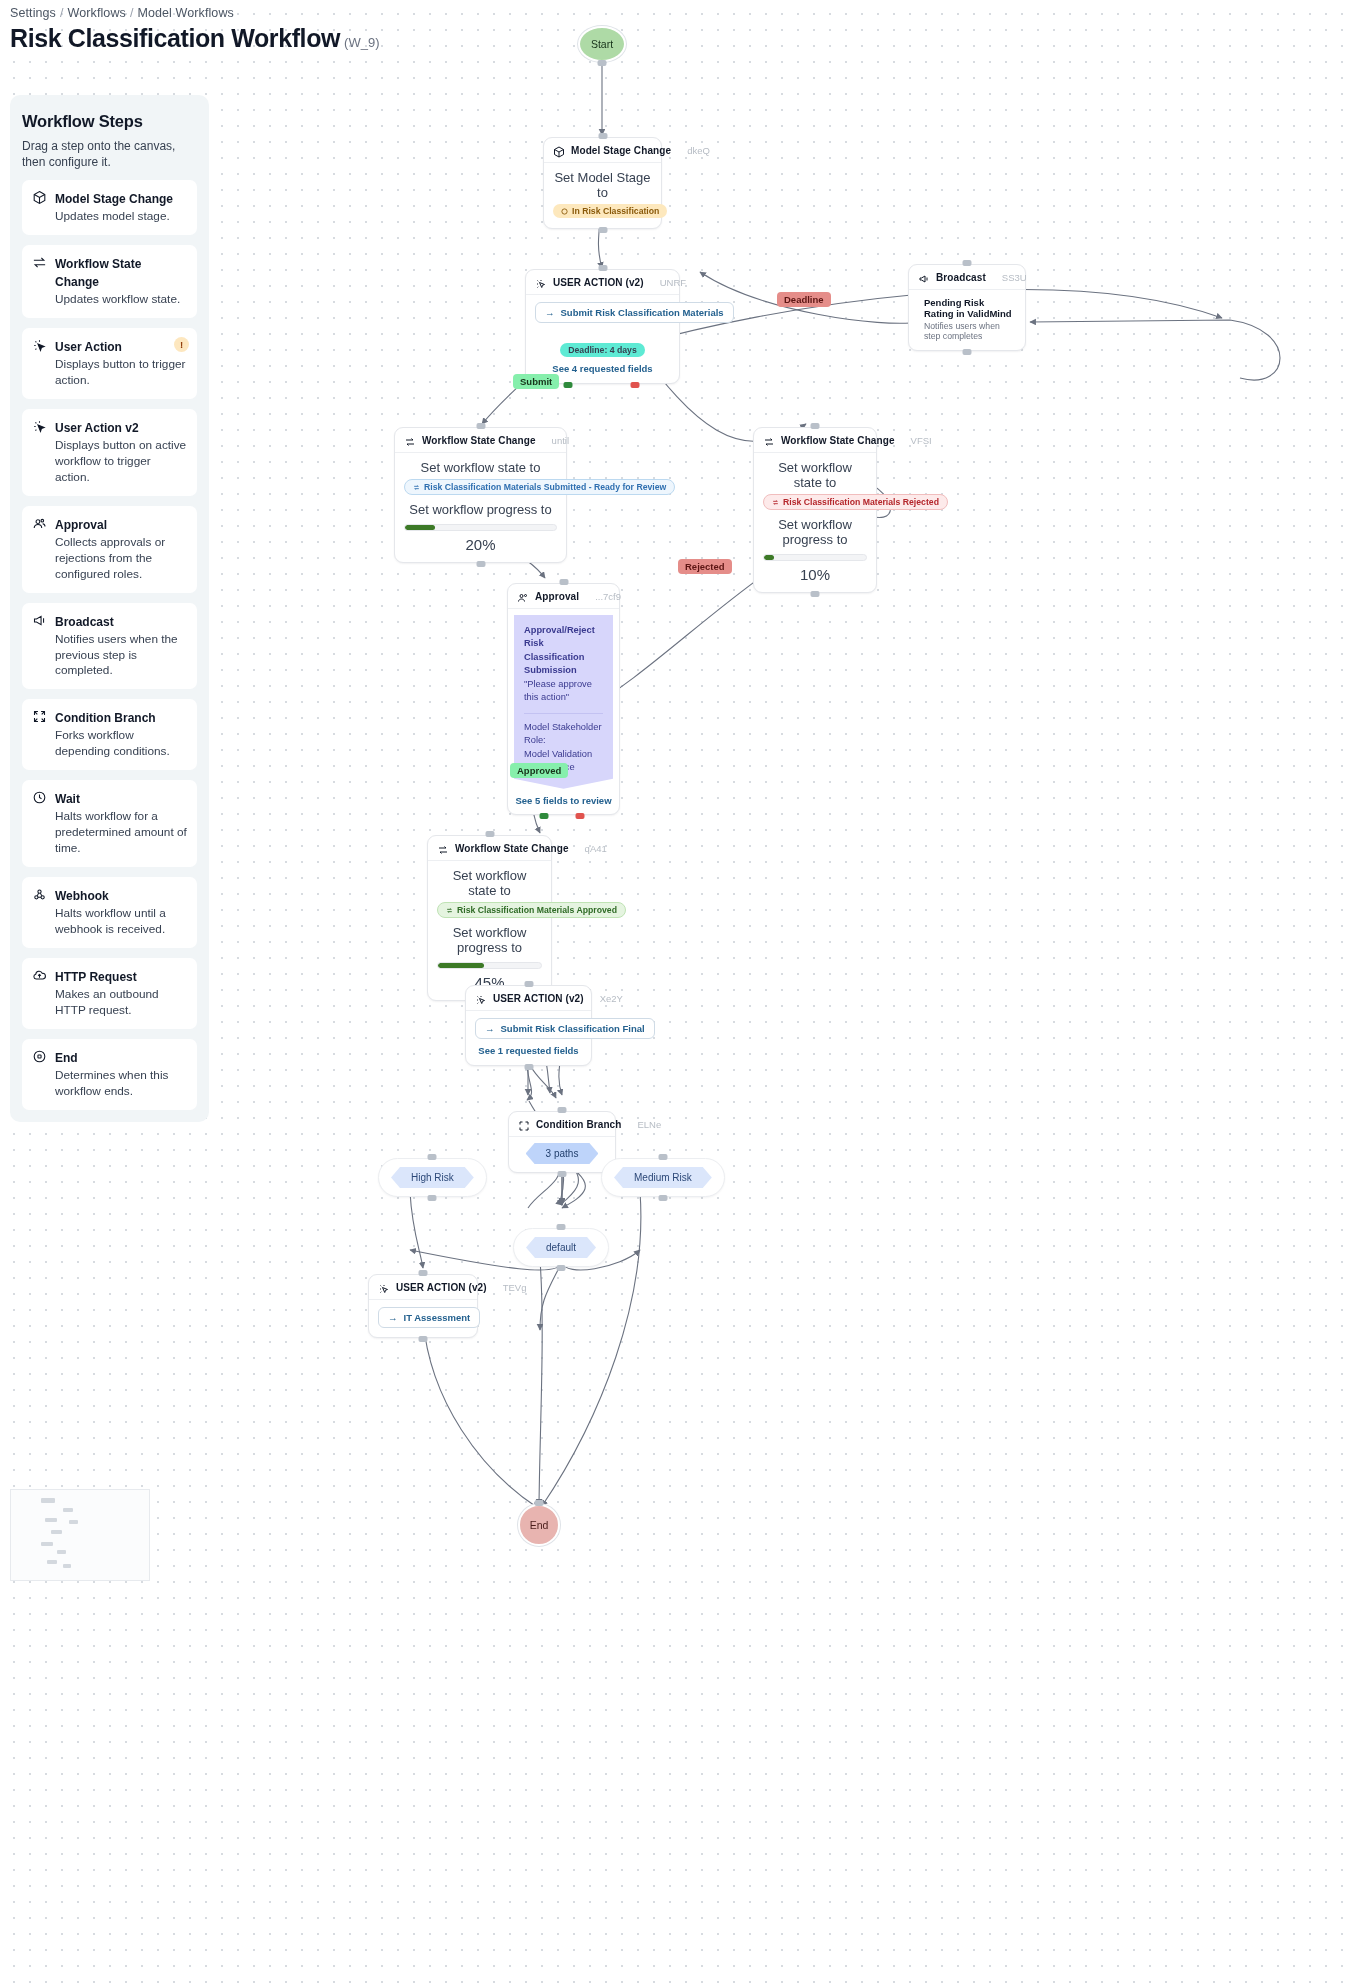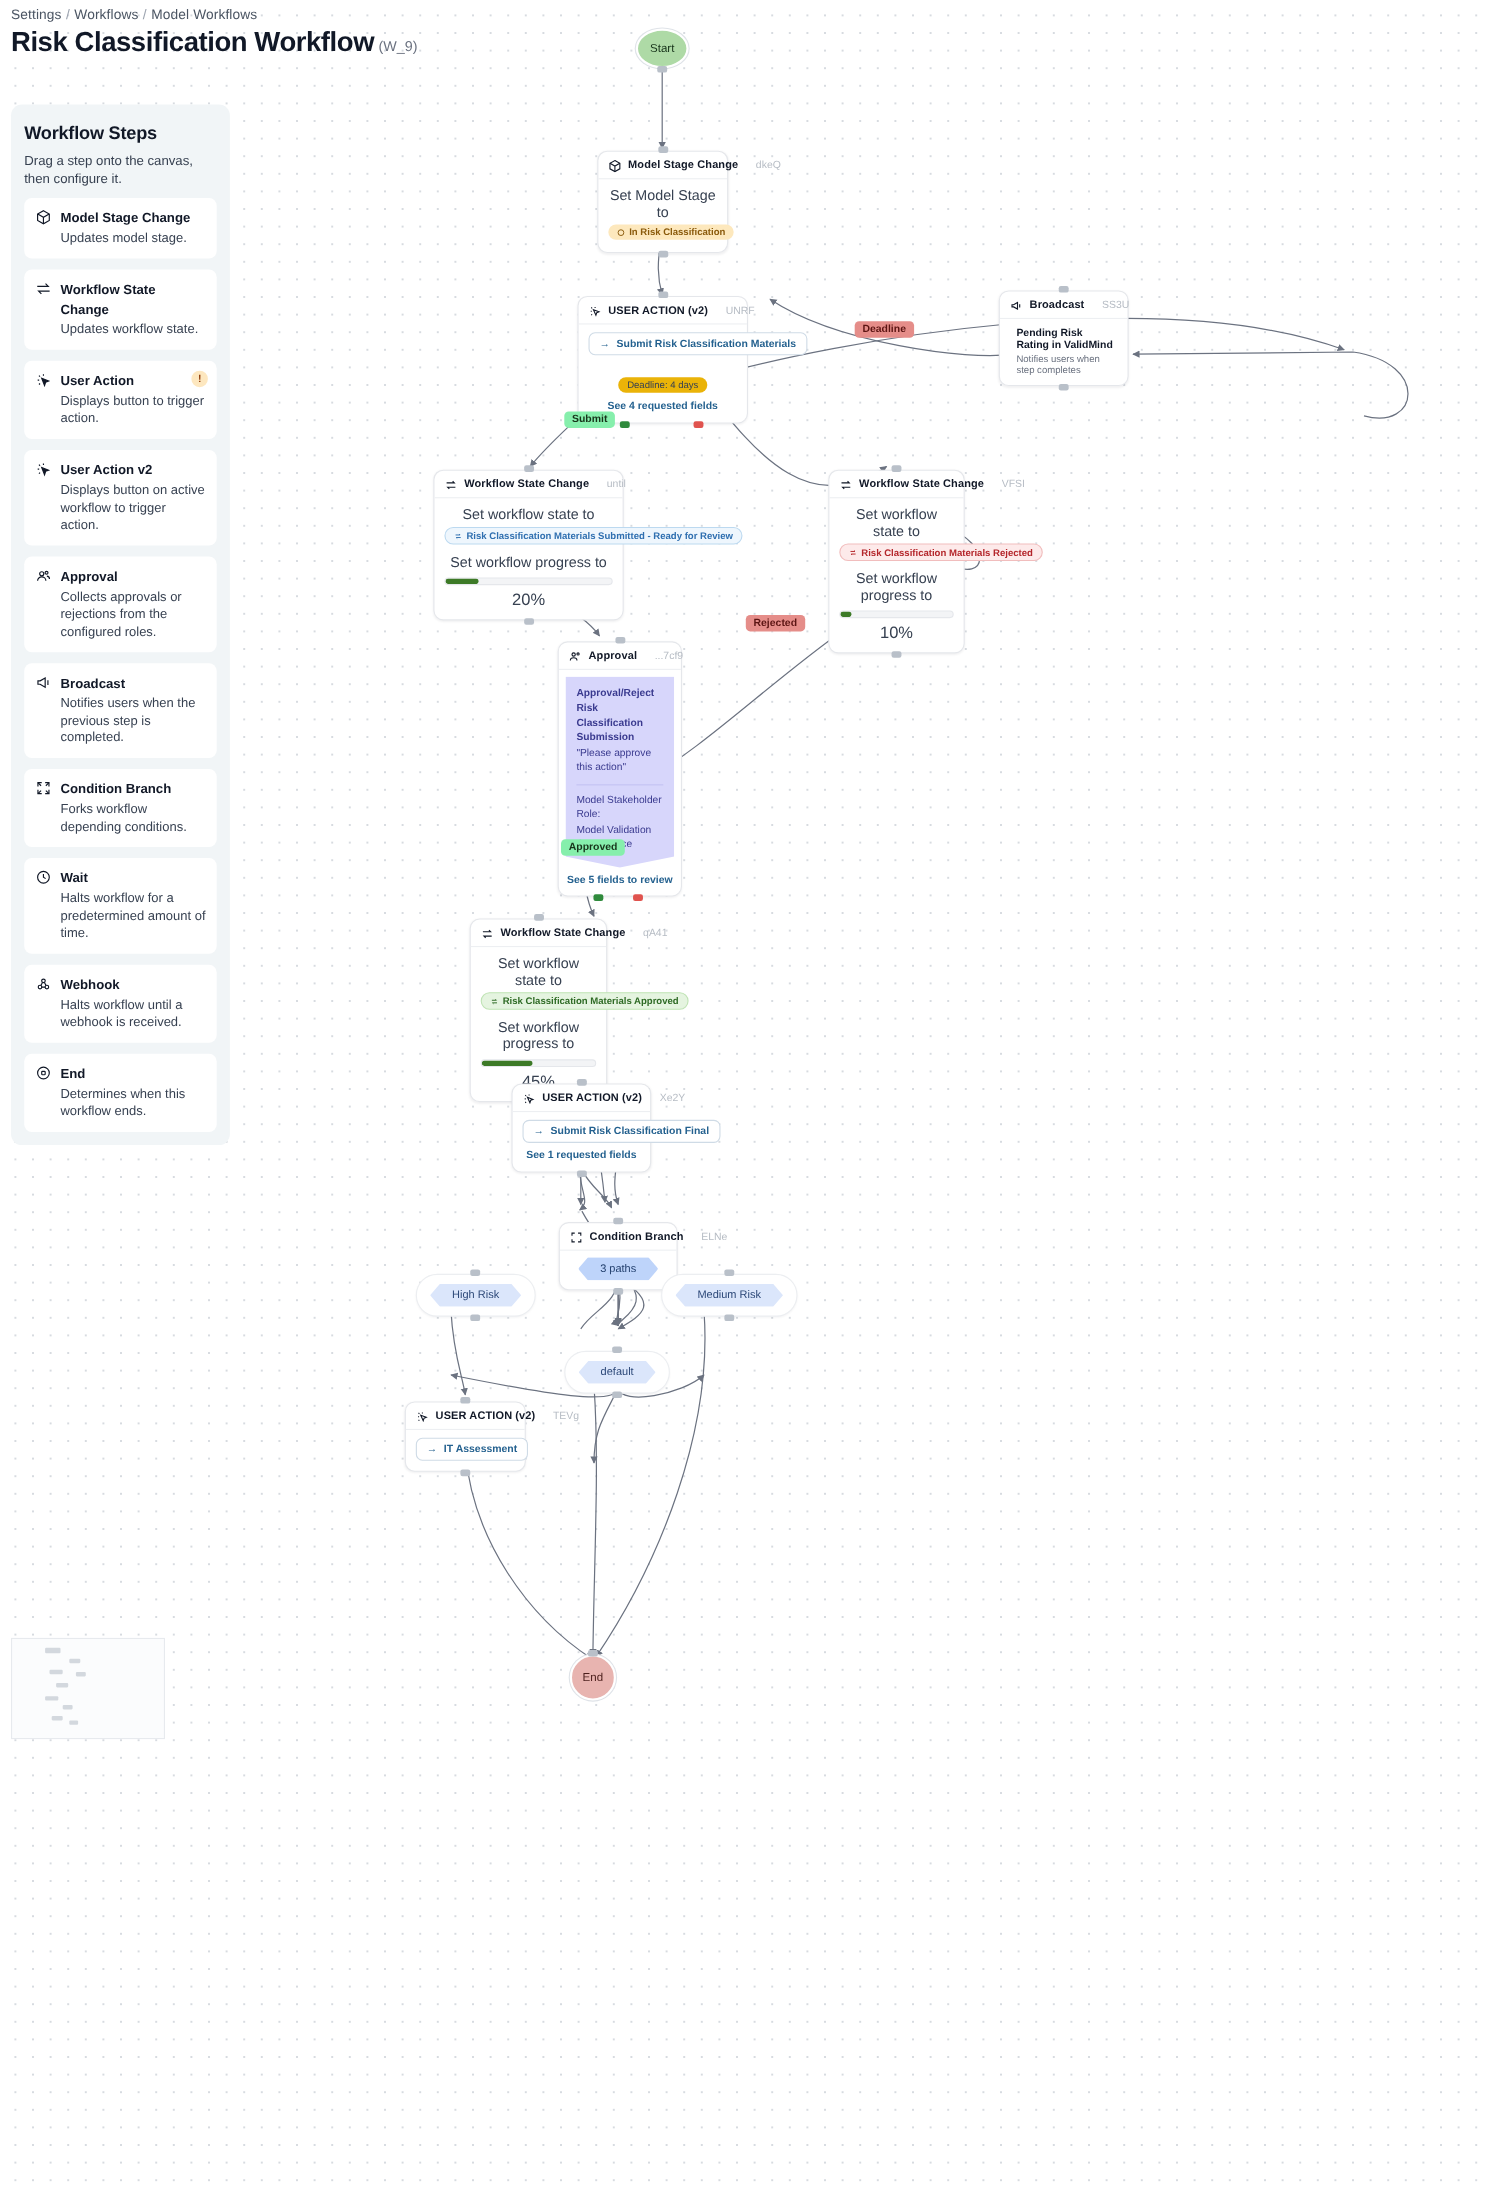--- a/index.html
+++ b/index.html
@@ -76,21 +76,21 @@
   .pill-green { background:#e5f4e0; color:#2f6b26; border:1px solid #bfe3b4; }
   .bar { height:7px; border-radius:999px; background:#f3f4f6; border:1px solid #e5e7eb; margin-top:7px; overflow:hidden; }
   .bar > i { display:block; height:100%; background:#3d7a27; border-radius:999px; }
   .pct { font-size:15px; color:#374151; margin-top:5px; }
 
   .act-btn {
     display:inline-flex; align-items:center; gap:6px; justify-content:center;
     border:1px solid #cfdbe6; border-radius:6px; background:#fff;
     color:#24618f; font-size:9.5px; font-weight:700; padding:4px 9px; white-space:nowrap;
   }
-  .deadline-chip { display:inline-block; margin-top:20px; background:#eab308; color:#374151; border-radius:999px; padding:2px 8px; font-size:8.7px; }
+  .deadline-chip { display:inline-block; margin-top:20px; background:#5eead4; color:#374151; border-radius:999px; padding:2px 8px; font-size:8.7px;font-weight:bold; }
   .link { display:block; margin-top:6px; font-size:9.5px; font-weight:700; color:#24618f; }
 
   .handle { position:absolute; width:9px; height:6px; border-radius:2px; background:#b9c0c9; left:50%; transform:translateX(-50%); z-index:14; }
   .handle.top { top:-4px; }
   .handle.bot { bottom:-4px; }
   .handle.green { background:#2f8a3c; }
   .handle.red { background:#e0534e; }
 
   .circle-node {
     border-radius:50%; display:flex; align-items:center; justify-content:center;
@@ -277,20 +277,29 @@
             <circle cx="7" cy="16.5" r="2.6"></circle>
             <circle cx="17" cy="16.5" r="2.6"></circle>
             <path d="M10.6 9.8L8.4 14M13.4 9.8l2.2 4.2M9.6 16.5h4.8"></path>
           </svg>
         </span>
         <span style="flex:1"><span class="step-title">Webhook</span><span class="step-desc" style="display:block">Halts workflow until a webhook is received.</span></span>
       </div>
       <div class="step-card">
         <span class="s-icon">
           <svg viewBox="0 0 24 24" fill="none" stroke="currentColor" stroke-width="1.7">
+            <path d="M6.5 17.5A3.8 3.8 0 016 10a5.4 5.4 0 0110.4-1.4A3.9 3.9 0 0117.6 17.5z"></path>
+            <path d="M12 15.5v-5M9.8 12.3L12 10.2l2.2 2.1"></path>
+          </svg>
+        </span>
+        <span style="flex:1"><span class="step-title">HTTP Request</span><span class="step-desc" style="display:block">Makes an outbound HTTP request.</span></span>
+      </div>
+      <div class="step-card">
+        <span class="s-icon">
+          <svg viewBox="0 0 24 24" fill="none" stroke="currentColor" stroke-width="1.7">
             <circle cx="12" cy="12" r="8.5"></circle>
             <rect x="9.5" y="9.5" width="5" height="5" rx="1"></rect>
           </svg>
         </span>
         <span style="flex:1"><span class="step-title">End</span><span class="step-desc" style="display:block">Determines when this workflow ends.</span></span>
       </div>
     </div>
 </div>
 
 <div class="node" style="left:578px; top:26px;">

